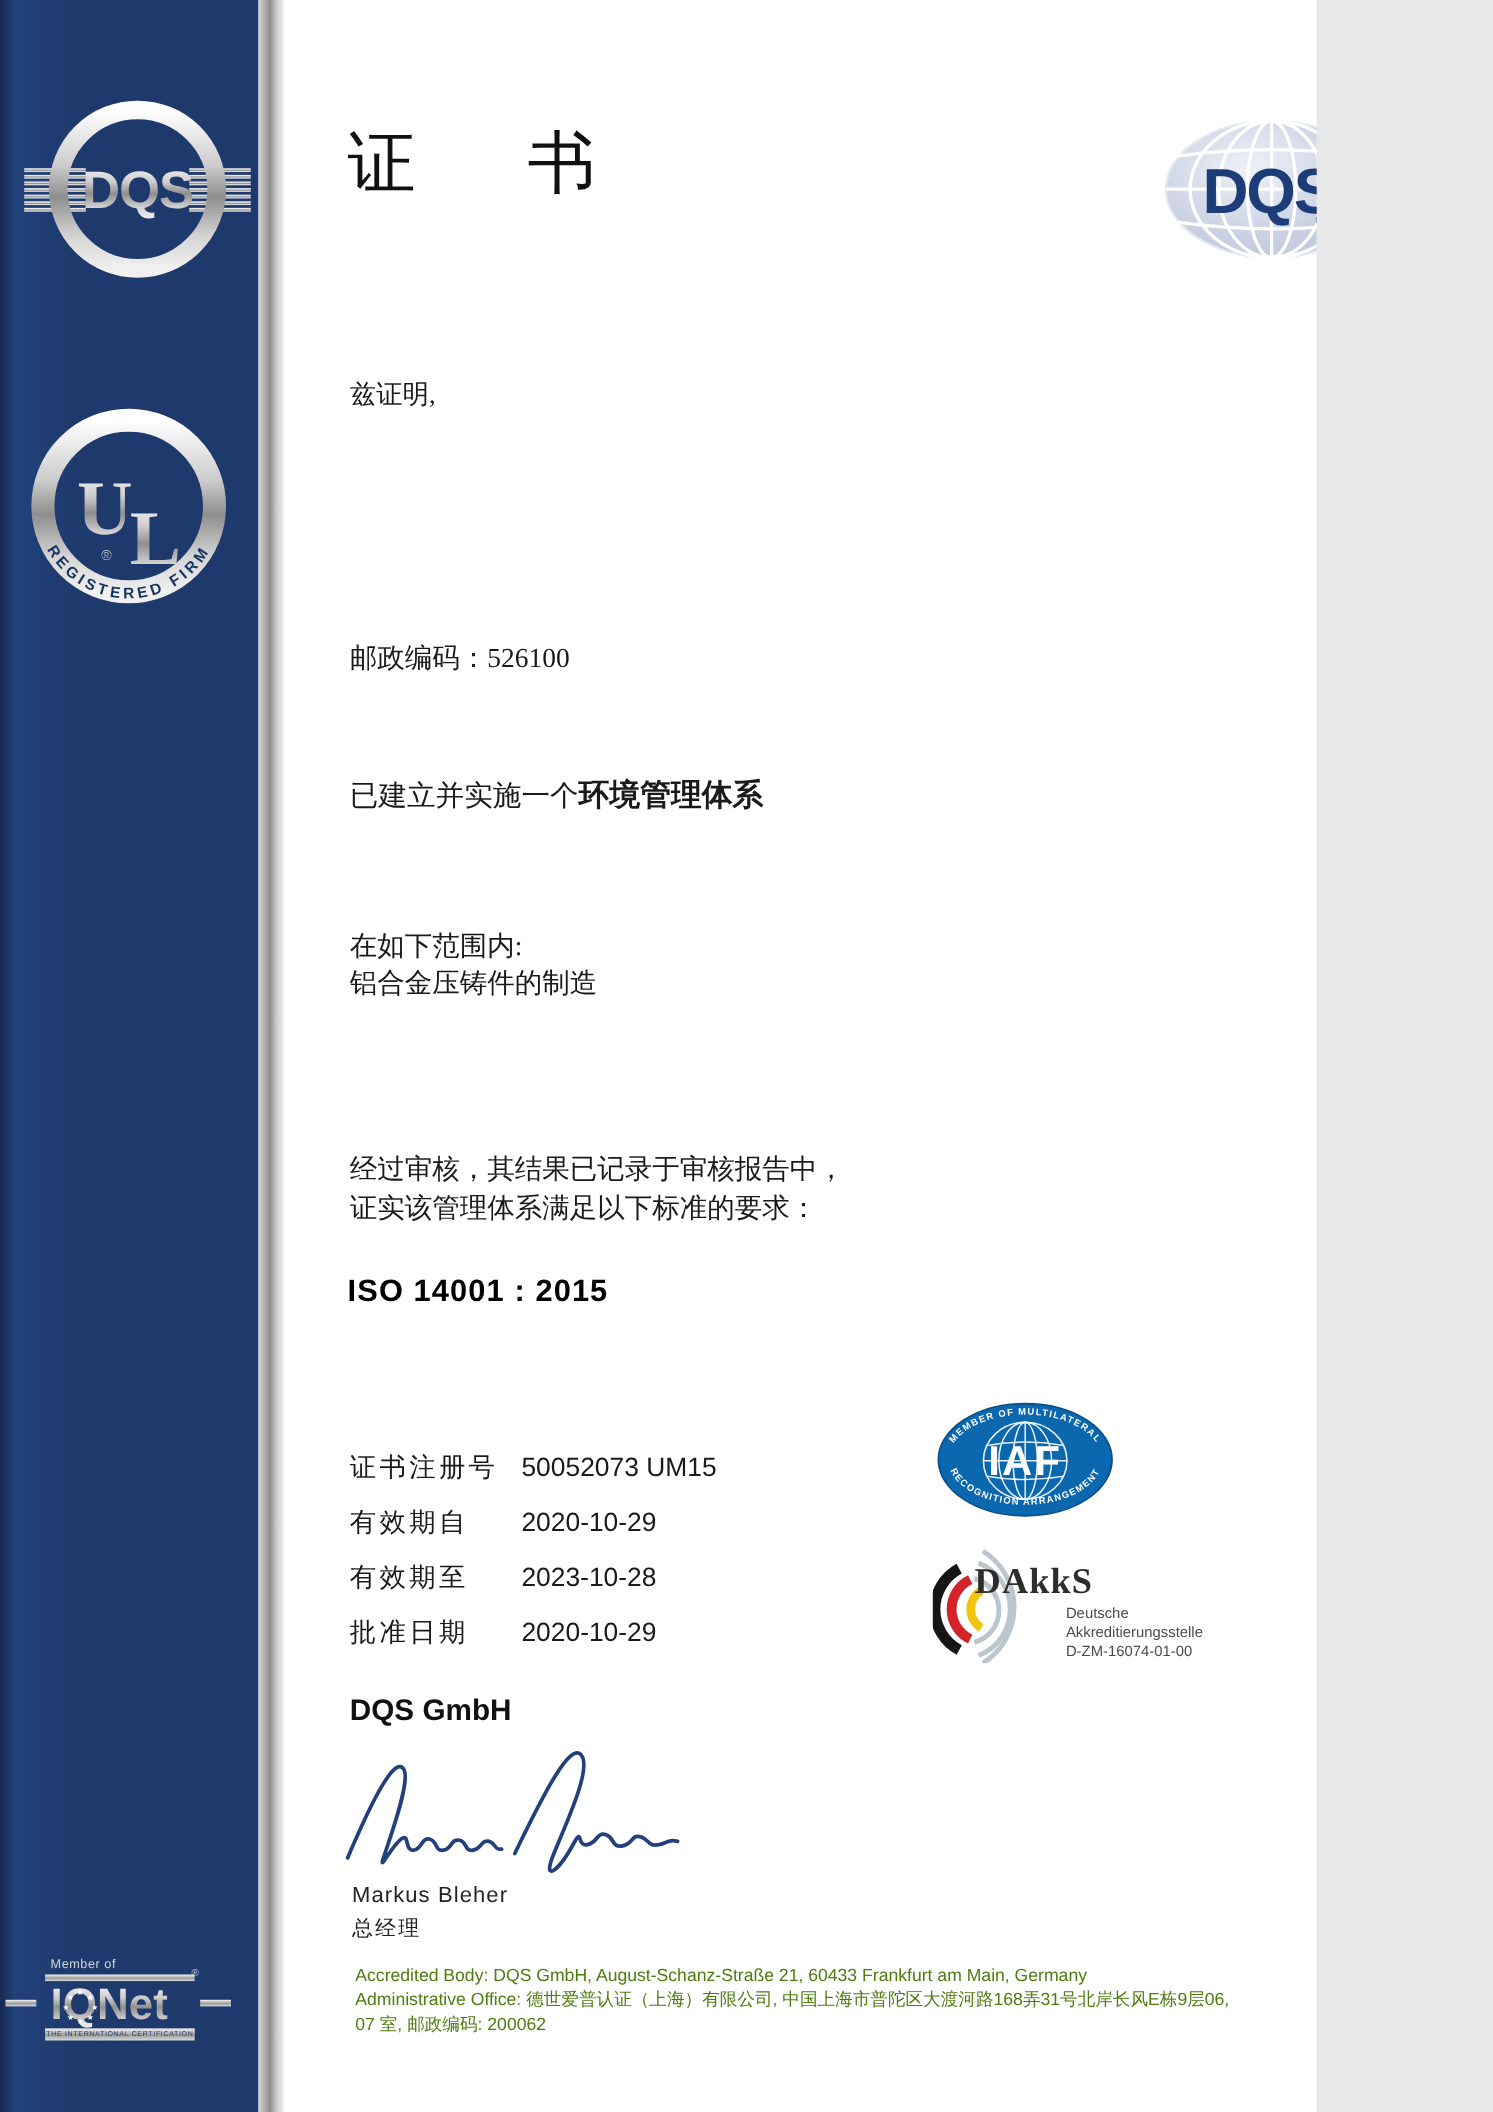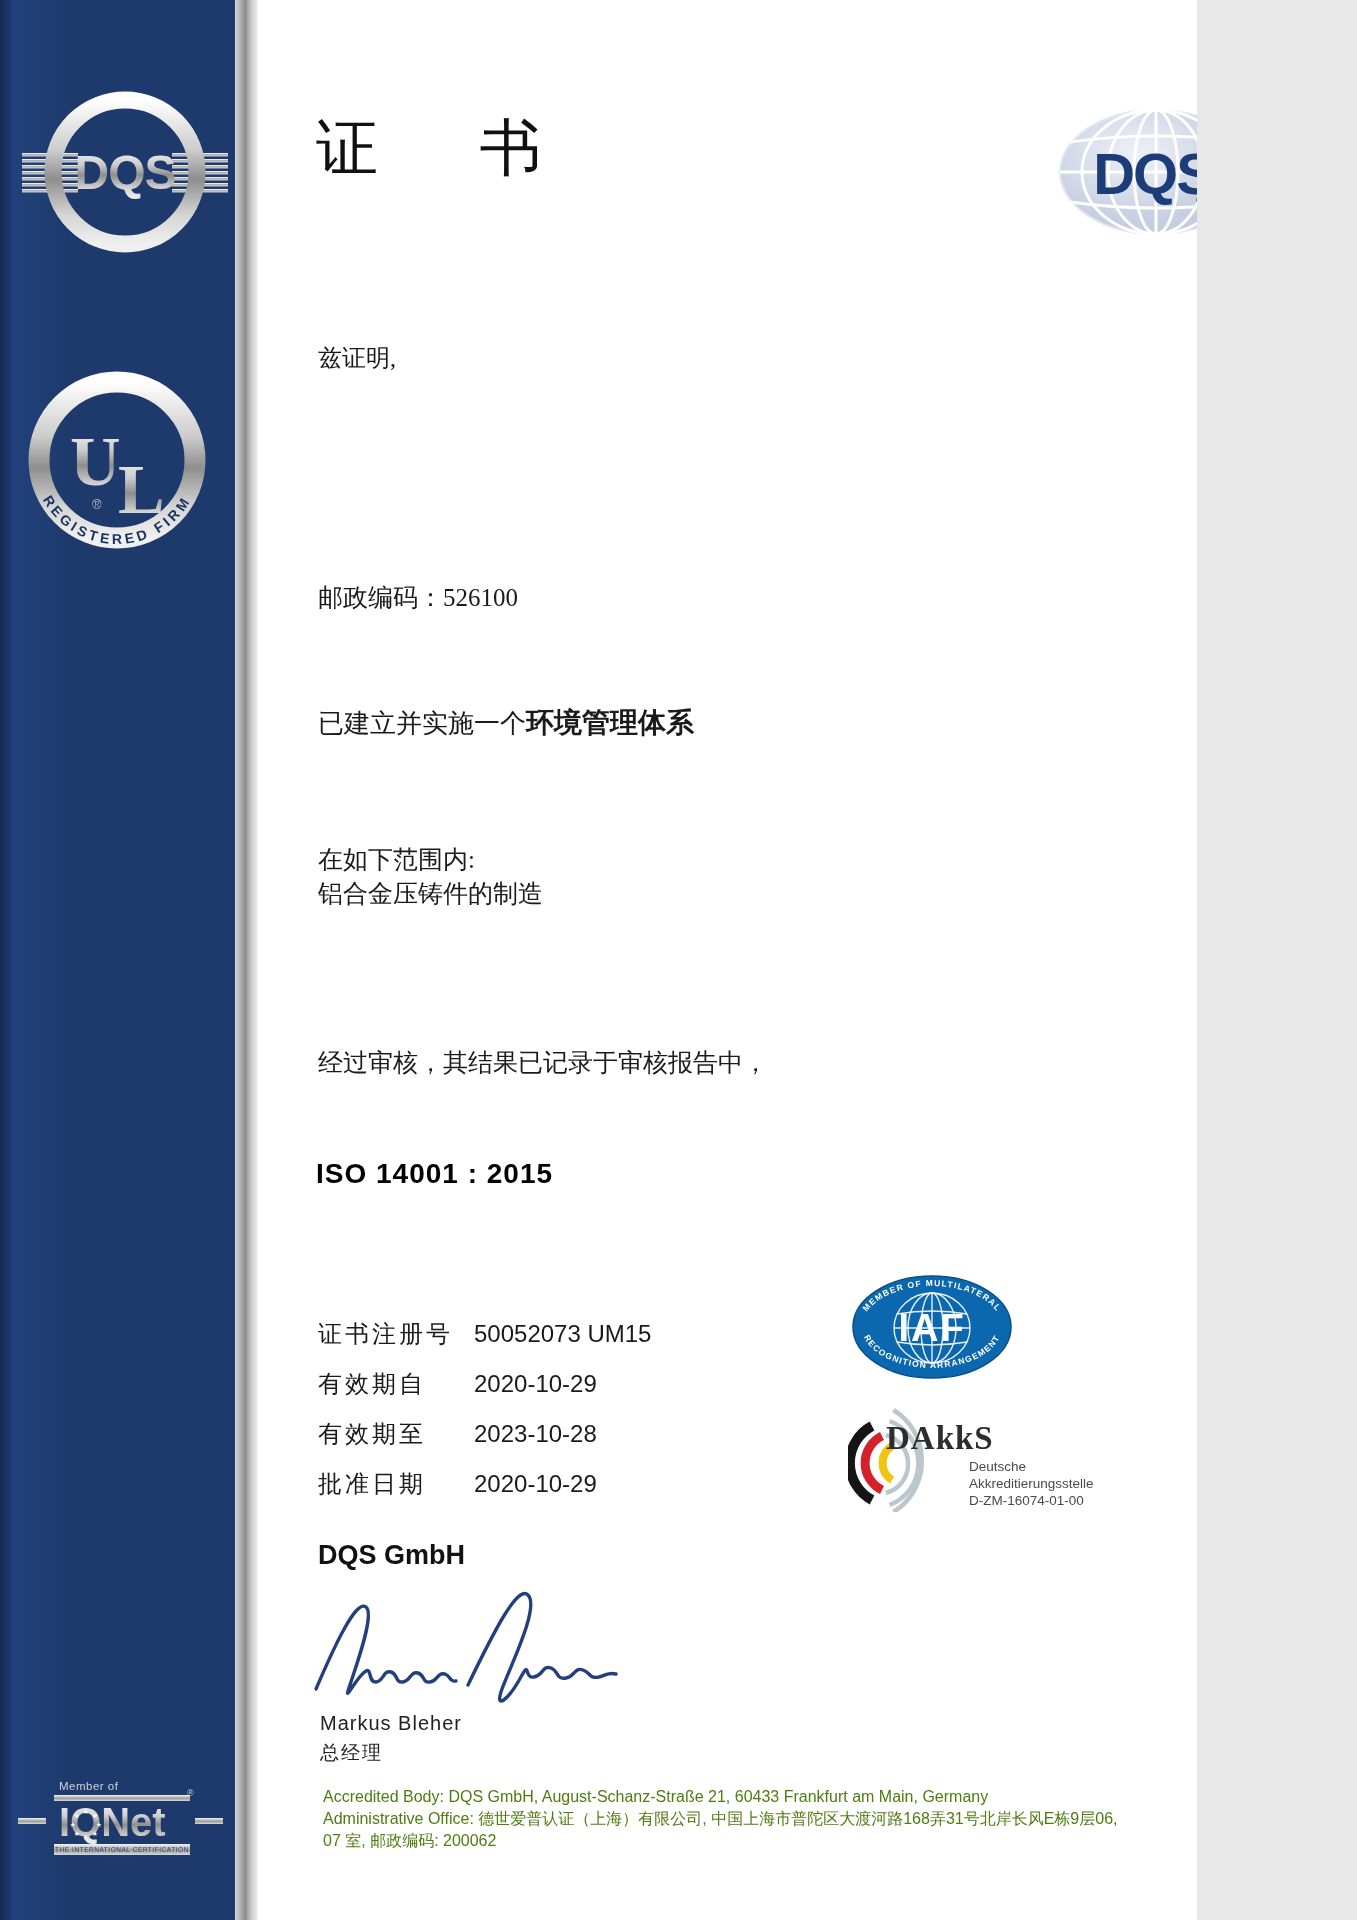--- a/index.html
+++ b/index.html
@@ -101,21 +101,21 @@
     <circle cx="95" cy="95" r="78" fill="none" stroke="url(#sg)" stroke-width="21"></circle>
     <path id="ulBottomArc" d="M 11 95 A 84 84 0 0 0 179 95" fill="none"></path>
     <text font-family="Liberation Sans, sans-serif" font-size="14" font-weight="bold" fill="#17335f" letter-spacing="3.5">
       <textPath href="#ulBottomArc" startOffset="50%" text-anchor="middle">REGISTERED FIRM</textPath>
     </text>
     <text x="48" y="120" font-family="Liberation Serif, serif" font-size="70" font-weight="bold" fill="url(#sg)">U</text>
     <text x="96" y="148" font-family="Liberation Serif, serif" font-size="70" font-weight="bold" fill="url(#sg)">L</text>
     <text x="70" y="144" font-family="Liberation Sans, sans-serif" font-size="13" fill="url(#sg)">®</text>
   </svg>
 
-  <div class="abs" style="left:17px;top:1780px;width:210px;height:84px">
+  <div class="abs" style="left:4px;top:1780px;width:210px;height:84px">
     <span class="abs iq-member sans" style="left:42px;top:0px">Member of</span>
     <span class="abs iq-reg sans" style="left:170px;top:8px">®</span>
     <div class="abs silver-bar" style="left:37px;top:15px;width:136px;height:6px"></div>
     <div class="abs silver-bar" style="left:1px;top:38px;width:28px;height:6px"></div>
     <div class="abs silver-bar" style="left:178px;top:38px;width:28px;height:6px"></div>
     <span class="abs iq-name sans silver-text" style="left:42px;top:20px">IQNet</span>
     <svg class="abs" style="left:49px;top:24px" width="40" height="40" viewBox="0 0 40 40">
       <g fill="#ffffff" font-family="DejaVu Sans, sans-serif" font-size="7" text-anchor="middle">
         <text x="33" y="23">★</text>
           <text x="29" y="32">★</text>
@@ -152,20 +152,21 @@
   <div class="abs intro serif" style="left:318px;top:342px">兹证明,</div>
 
   <div class="abs addr serif" style="left:318px;top:581px">邮政编码：526100</div>
 
   <div class="abs statement serif" style="left:318px;top:704px"><span>已建立并实施一个</span><b>环境管理体系</b></div>
 
   <div class="abs bodyline serif" style="left:318px;top:843px">在如下范围内:</div>
   <div class="abs bodyline serif" style="left:318px;top:877px">铝合金压铸件的制造</div>
 
   <div class="abs bodyline serif" style="left:318px;top:1046px">经过审核，其结果已记录于审核报告中，</div>
+  <div class="abs bodyline serif" style="left:318px;top:1081px">证实该管理体系满足以下标准的要求：</div>
 
   <div class="abs iso sans" style="left:316px;top:1158px">ISO 14001 : 2015</div>
 
   <div class="abs" style="left:318px;top:1318px">
     <div style="margin-bottom:18px">
       <span class="dlabel serif">证书注册号</span>
       <span class="dvalue sans">50052073 UM15</span>
     </div>
     <div style="margin-bottom:18px">
       <span class="dlabel serif">有效期自</span>

